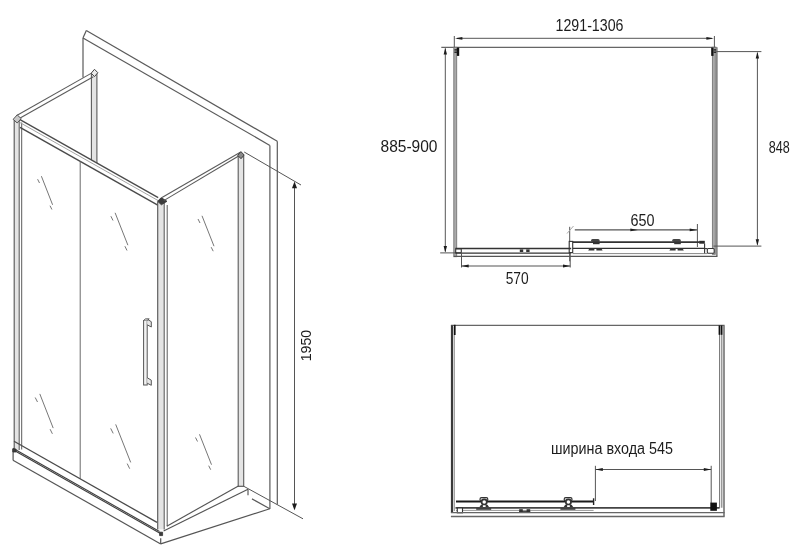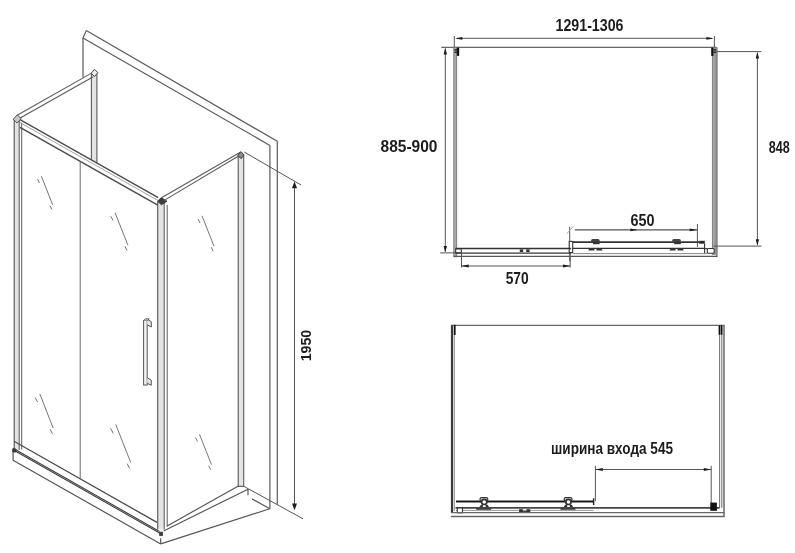--- a/index.html
+++ b/index.html
@@ -1,16 +1,16 @@
 <!DOCTYPE html>
 <html><head>
 <meta charset="utf-8">
 <style>
   html,body{margin:0;padding:0;background:#ffffff;}
-  .page{width:650px;height:553px;position:relative;font-family:"Liberation Sans",sans-serif;font-weight:bold;}
+  .page{width:650px;height:553px;position:relative;font-family:"Liberation Sans",sans-serif;}
   svg{position:absolute;top:0;left:0;}
   text{font-family:"Liberation Sans",sans-serif;fill:#1c1c1c;}
 </style>
 </head>
 <body>
 <div class="page">
 <svg width="795" height="553" viewBox="0 0 795 553">
 
 <g id="iso" stroke-linecap="butt" fill="none">
 

